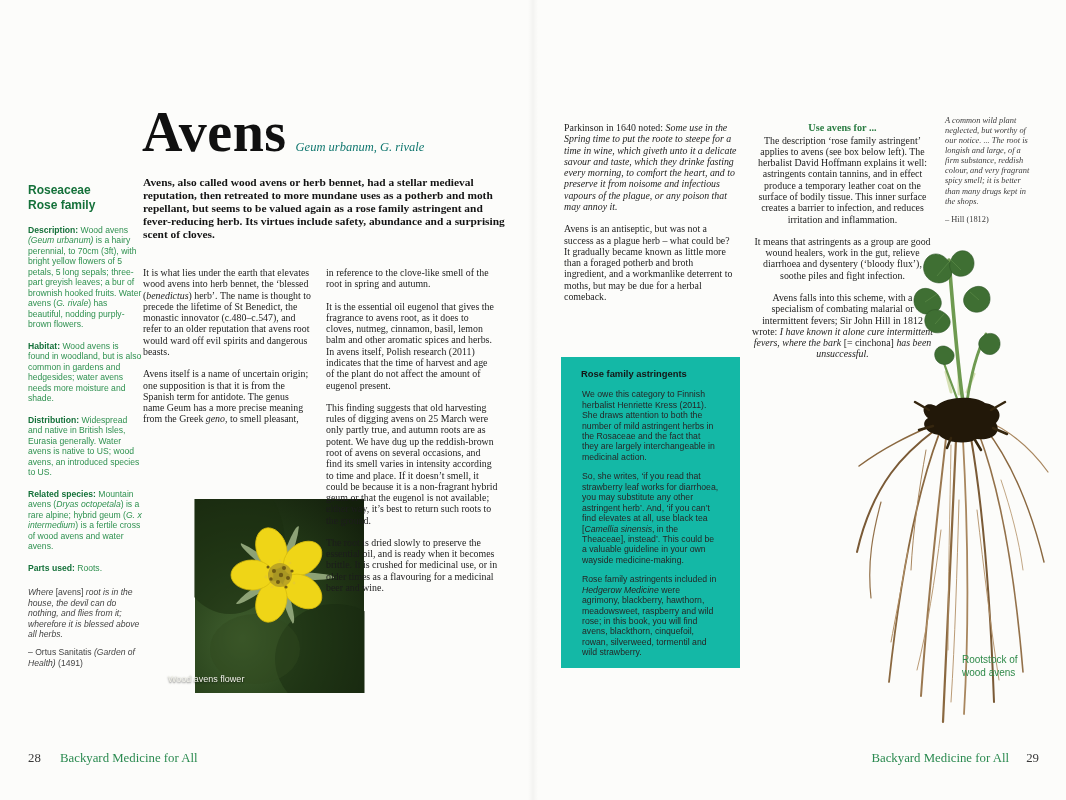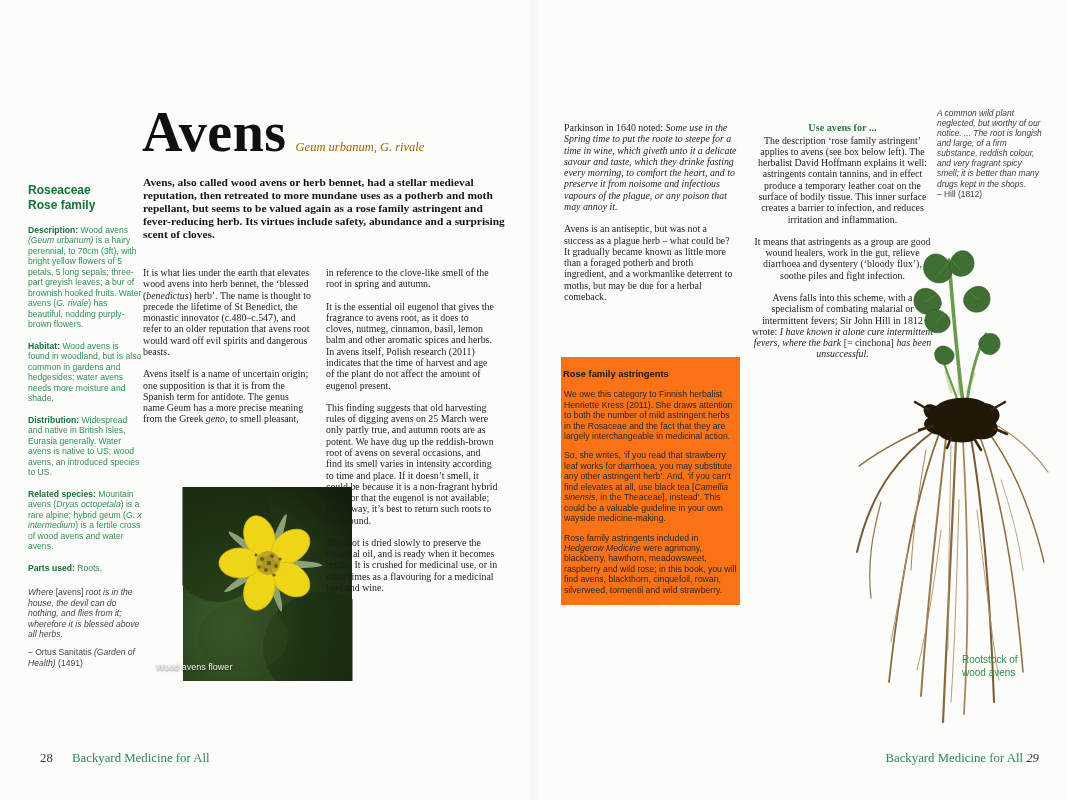--- a/index.html
+++ b/index.html
@@ -15,60 +15,60 @@
   .sidebar{position:absolute;left:28px;top:183px;width:114px;
     font-family:"Liberation Sans",sans-serif;font-size:8.6px;line-height:1.22;color:#2f9150;}
   .sidebar .fam{margin:0 0 12px;font-weight:bold;color:#15713a;font-size:12px;line-height:1.25;}
   .sidebar p{margin:8px 0 11px;}
   .sidebar .run-b{font-weight:bold;color:#15713a;}
   .sidebar .quote{color:#454545;margin-top:14px;margin-bottom:2px;}
   .sidebar .quote-attr{color:#454545;}
 
   .titleblock{position:absolute;left:142px;top:100px;white-space:nowrap;}
   .titleblock h1{display:inline;margin:0;font-size:56px;font-weight:bold;color:#101010;letter-spacing:0.5px;}
-  .titleblock .latin{font-style:italic;font-size:12.5px;color:#a16207;margin-left:9px;}
+  .titleblock .latin{font-style:italic;font-size:12.5px;color:#0f766e;margin-left:9px;}
 
   .intro{position:absolute;left:143px;top:176px;width:366px;
     font-weight:bold;font-size:11.4px;line-height:1.14;color:#141414;margin:0;}
 
   .col{position:absolute;font-size:9.9px;line-height:1.14;margin-top:20px;}
   .col p{margin:0 0 11px;}
   .col1{left:143px;top:247px;width:168px;}
   .col2{left:326px;top:247px;width:172px;}
   .run-i{font-style:italic;}
   .run-b{font-weight:bold;}
 
-  .photo{position:absolute;left:143px;top:483px;width:171px;height:194px;margin:4px;padding-left:35px;}
+  .photo{position:absolute;left:143px;top:483px;width:171px;height:194px;margin:16px;padding-left:35px;}
   .photo svg{display:block;width:100%;height:100%;}
   .photo figcaption{position:absolute;left:9px;bottom:9px;color:#f2f2ea;
     font-family:"Liberation Sans",sans-serif;font-size:9px;text-shadow:0 1px 2px rgba(0,0,0,.6);}
 
   .footer{position:absolute;top:751px;font-size:12.8px;}
   .footer .pagenum{color:#3a3a3a;}
   .footer .booktitle{color:#2b8a50;}
-  .footer-left{left:40px;}
+  .footer-left{left:28px;}
   .footer-left .booktitle{margin-left:16px;}
   .footer-right{right:27px;text-align:right;}
-  .footer-right .pagenum{font-style:italic;}
+  .footer-right .pagenum{margin-left:14px;}
 
   
   .col3{left:564px;top:102px;width:174px;}
   .col4{left:751px;top:102px;width:183px;text-align:center;}
   .col4 .green-head{margin:0 0 1px;font-size:10.2px;font-weight:bold;color:#2a7c42;}
 
   .greenbox{position:absolute;left:561px;top:357px;width:179px;box-sizing:border-box;
-    background:#f97316;padding:11px 2px 10px;
+    background:#14b8a6;padding:11px 20px 10px;
     font-family:"Liberation Sans",sans-serif;font-size:8.7px;line-height:1.2;color:#262626;}
   .greenbox h3{margin:0 0 10px;font-size:9.4px;color:#151515;}
   .greenbox p{margin:0 1px 9px;}
   .greenbox p:last-child{margin-bottom:0;}
 
   .margin-note{position:absolute;left:937px;top:108px;width:107px;
     font-family:"Liberation Sans",sans-serif;font-size:8.4px;line-height:1.2;color:#3c3c3c;}
-  .margin-note p{margin:0;}
+  .margin-note p{margin:8px;font-family:Liberation Serif, serif;}
   .margin-note .note-body{font-style:italic;}
 
   .rootstock{position:absolute;left:851px;top:250px;width:202px;height:482px;}
   .rootstock-caption{position:absolute;left:962px;top:654px;width:80px;
     font-family:"Liberation Sans",sans-serif;font-size:10px;line-height:1.25;color:#2f8a4a;}
 </style>
 </head>
 <body>
 
 <div class="spread">

